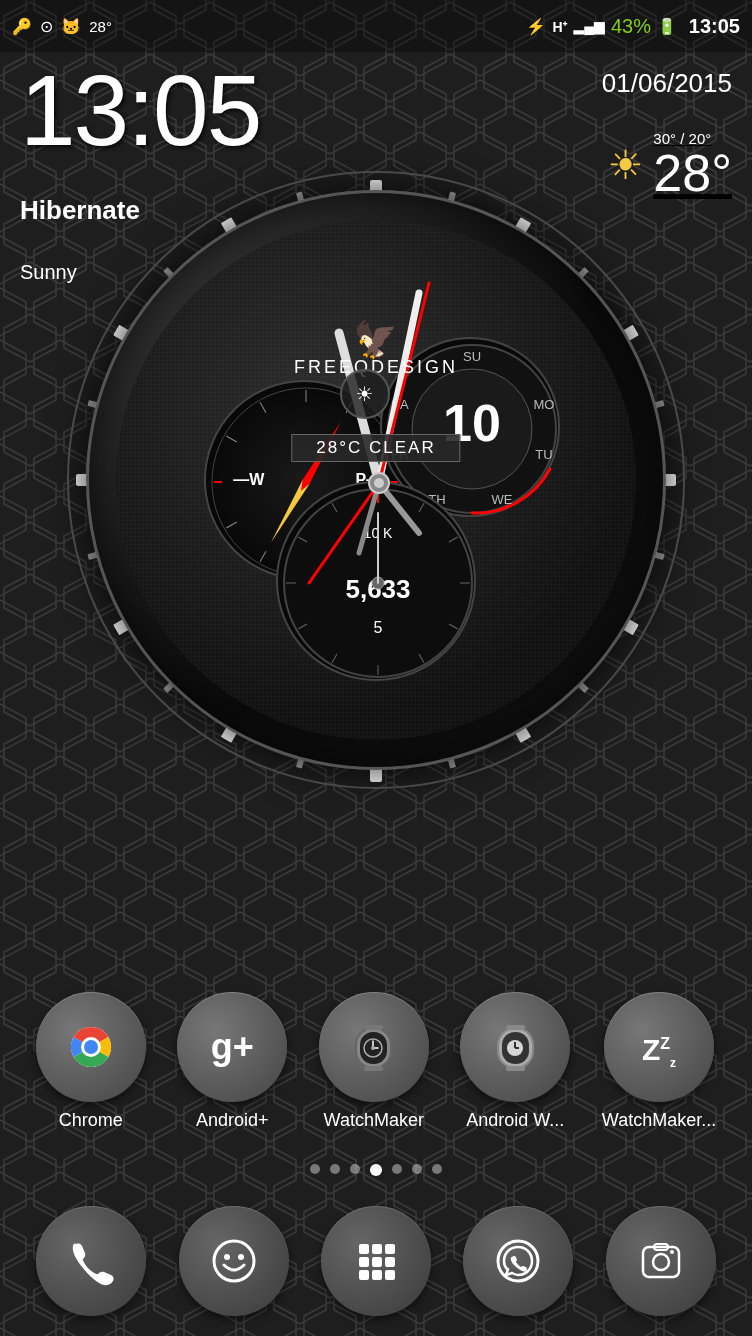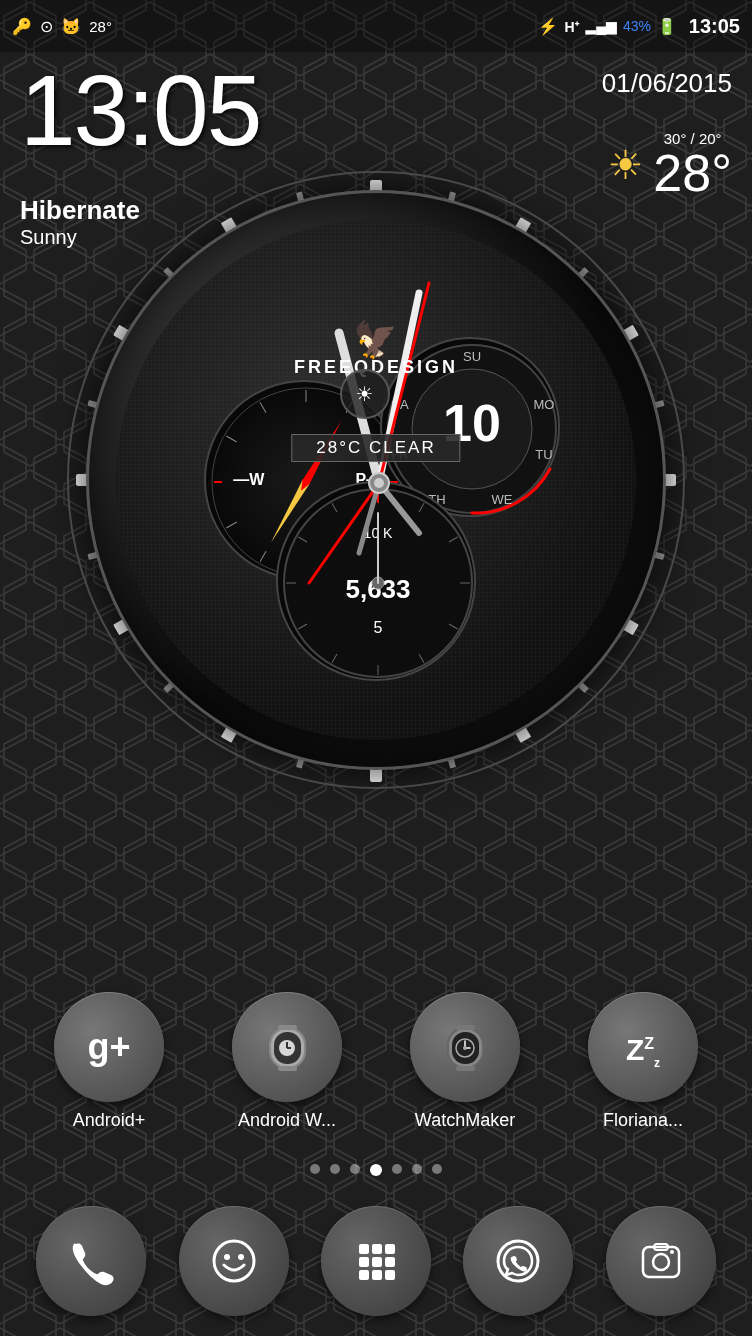--- a/index.html
+++ b/index.html
@@ -72,21 +72,22 @@
     }
 
     .weather-icon {
       font-size: 40px;
       color: #f5c842;
     }
 
     .weather-temps {
       display: flex;
       flex-direction: column;
-      align-items: center;
+      align-items: flex-start;
+      text-decoration: underline;
     }
 
     .weather-current {
       color: white;
       font-size: 52px;
       font-weight: 300;
       line-height: 1;
     }
 
     .location-info {
@@ -98,20 +99,21 @@
 
     .location-name {
       color: white;
       font-size: 26px;
       font-weight: bold;
     }
 
     .location-condition {
       color: white;
       font-size: 20px;
+      margin-top: 35px;
     }
 
     
     .watch-container {
       position: absolute;
       top: 130px;
       left: 50%;
       transform: translateX(-50%);
       width: 620px;
       height: 700px;
@@ -321,21 +323,21 @@
   <div class="status-left">
     <span style="color:white;font-size:16px;">🔑</span>
     <span style="color:white;font-size:16px;">⊙</span>
     <span style="color:white;font-size:16px;">🐱</span>
     <span style="color:white;font-size:15px;">28°</span>
   </div>
   <div class="status-right">
     <span style="color:white;font-size:16px;">⚡</span>
     <span style="color:white;font-size:14px;font-weight:bold;">H⁺</span>
     <span style="color:white;font-size:14px;">▂▄▆</span>
-    <span style="color:#3b82f6;font-size:14px;">43%</span>
+    <span style="color:#84cc16;font-size:20px;">43%</span>
     <span style="color:white;font-size:16px;">🔋</span>
     <span style="color:white;font-size:20px;font-weight:bold;margin-left:6px;">13:05</span>
   </div>
 </div>
 
 <div class="main-time">13:05</div>
 
 <div class="date-display">01/06/2015</div>
 
 <div class="location-info">
@@ -391,21 +393,21 @@
     <rect x="317" y="22" width="6" height="14" fill="rgba(255,255,255,0.6)" rx="1" transform="rotate(285 320 320)"></rect>
     <rect x="317" y="22" width="6" height="14" fill="rgba(255,255,255,0.6)" rx="1" transform="rotate(315 320 320)"></rect>
     <rect x="317" y="22" width="6" height="14" fill="rgba(255,255,255,0.6)" rx="1" transform="rotate(345 320 320)"></rect>
   </svg>
 
   <div class="watch-face">
     <div class="watch-inner"></div>
 
     <div style="position:absolute;top:22%;left:50%;transform:translateX(-50%);text-align:center;z-index:20;">
       <div style="font-size:36px;color:white;">🦅</div>
-      <div style="color:white;font-size:18px;letter-spacing:3px;font-weight:bold;margin-top:-4px;">FREEQDESIGN</div>
+      <div style="color:white;font-size:18px;letter-spacing:3px;font-weight:normal;margin-top:-4px;">FREEQDESIGN</div>
     </div>
 
     <div style="position:absolute;top:42%;left:50%;transform:translateX(-50%);background:rgba(40,40,40,0.9);border:1px solid #666;padding:3px 24px;z-index:20;white-space:nowrap;">
       <span style="color:white;font-size:17px;letter-spacing:2px;">28°C CLEAR</span>
     </div>
 
     <div class="sub-dial sub-dial-left">
 
       <svg style="position:absolute;top:0;left:0;width:200px;height:200px;" viewBox="0 0 200 200">
         <circle cx="100" cy="100" r="94" fill="none" stroke="#444" stroke-width="1"></circle>
@@ -496,64 +498,79 @@
       <line x1="290" y1="290" x2="220" y2="390" stroke="red" stroke-width="3" stroke-linecap="round"></line>
 
       <circle cx="290" cy="290" r="10" fill="#888" stroke="#ccc" stroke-width="2"></circle>
       <circle cx="290" cy="290" r="5" fill="#ccc"></circle>
     </svg>
 
   </div>
 </div>
 
 <div class="app-dock">
+  <div class="app-item">
+    <div class="app-icon-circle">
+      <svg width="60" height="60" viewBox="0 0 60 60">
+        <circle cx="30" cy="30" r="20" fill="white"></circle>
+        <path d="M30 30 L30 10 A20 20 0 0 1 47.32 20 Z" fill="#EA4335"></path>
+        <path d="M30 30 L47.32 20 A20 20 0 0 1 47.32 40 Z" fill="#FBBC05"></path>
+        <path d="M30 30 L47.32 40 A20 20 0 0 1 12.68 40 Z" fill="#34A853"></path>
+        <path d="M30 30 L12.68 40 A20 20 0 0 1 12.68 20 Z" fill="#4285F4"></path>
+        <path d="M30 30 L30 10 A20 20 0 0 0 12.68 20 Z" fill="#EA4335"></path>
+        <circle cx="30" cy="30" r="10" fill="white"></circle>
+        <circle cx="30" cy="30" r="7" fill="#4285F4"></circle>
+      </svg>
+    </div>
+    <div class="app-label">Chrome</div>
+  </div>
 
   <div class="app-item">
     <div class="app-icon-circle">
       <span style="color:white;font-size:36px;font-weight:bold;">g+</span>
     </div>
     <div class="app-label">Android+</div>
-  </div>
-
-  <div class="app-item">
-    <div class="app-icon-circle">
-      <svg width="55" height="55" viewBox="0 0 55 55">
-        <rect x="10" y="8" width="35" height="40" rx="17" fill="#aaa" stroke="#888" stroke-width="2"></rect>
-        <rect x="14" y="12" width="27" height="32" rx="13" fill="#333"></rect>
-        <rect x="18" y="5" width="19" height="5" rx="2" fill="#888"></rect>
-        <rect x="18" y="46" width="19" height="5" rx="2" fill="#888"></rect>
-        <circle cx="27" cy="28" r="8" fill="white" opacity="0.8"></circle>
-        <line x1="27" y1="28" x2="27" y2="22" stroke="#333" stroke-width="2"></line>
-        <line x1="27" y1="28" x2="31" y2="28" stroke="#333" stroke-width="2"></line>
-      </svg>
-    </div>
-    <div class="app-label">Android W...</div>
   </div>
 
   <div class="app-item">
     <div class="app-icon-circle">
       <svg width="55" height="55" viewBox="0 0 55 55">
         <rect x="10" y="8" width="35" height="40" rx="17" fill="#888" stroke="#666" stroke-width="2"></rect>
         <rect x="14" y="12" width="27" height="32" rx="13" fill="#222"></rect>
         <rect x="18" y="5" width="19" height="5" rx="2" fill="#777"></rect>
         <rect x="18" y="46" width="19" height="5" rx="2" fill="#777"></rect>
         <circle cx="27" cy="28" r="9" fill="none" stroke="#aaa" stroke-width="1.5"></circle>
         <line x1="27" y1="28" x2="27" y2="21" stroke="white" stroke-width="1.5" stroke-linecap="round"></line>
         <line x1="27" y1="28" x2="32" y2="28" stroke="white" stroke-width="1.5" stroke-linecap="round"></line>
         <circle cx="27" cy="28" r="2" fill="#aaa"></circle>
       </svg>
     </div>
     <div class="app-label">WatchMaker</div>
   </div>
 
   <div class="app-item">
     <div class="app-icon-circle">
+      <svg width="55" height="55" viewBox="0 0 55 55">
+        <rect x="10" y="8" width="35" height="40" rx="17" fill="#aaa" stroke="#888" stroke-width="2"></rect>
+        <rect x="14" y="12" width="27" height="32" rx="13" fill="#333"></rect>
+        <rect x="18" y="5" width="19" height="5" rx="2" fill="#888"></rect>
+        <rect x="18" y="46" width="19" height="5" rx="2" fill="#888"></rect>
+        <circle cx="27" cy="28" r="8" fill="white" opacity="0.8"></circle>
+        <line x1="27" y1="28" x2="27" y2="22" stroke="#333" stroke-width="2"></line>
+        <line x1="27" y1="28" x2="31" y2="28" stroke="#333" stroke-width="2"></line>
+      </svg>
+    </div>
+    <div class="app-label">Android W...</div>
+  </div>
+
+  <div class="app-item">
+    <div class="app-icon-circle">
       <span style="color:white;font-size:30px;font-weight:bold;margin-top:8px;">Z<sup style="font-size:16px;">Z</sup><sub style="font-size:12px;">z</sub></span>
     </div>
-    <div class="app-label">Floriana...</div>
+    <div class="app-label">WatchMaker...</div>
   </div>
 </div>
 
 <div class="page-dots">
   <div class="page-dot"></div>
   <div class="page-dot"></div>
   <div class="page-dot"></div>
   <div class="page-dot active"></div>
   <div class="page-dot"></div>
   <div class="page-dot"></div>

